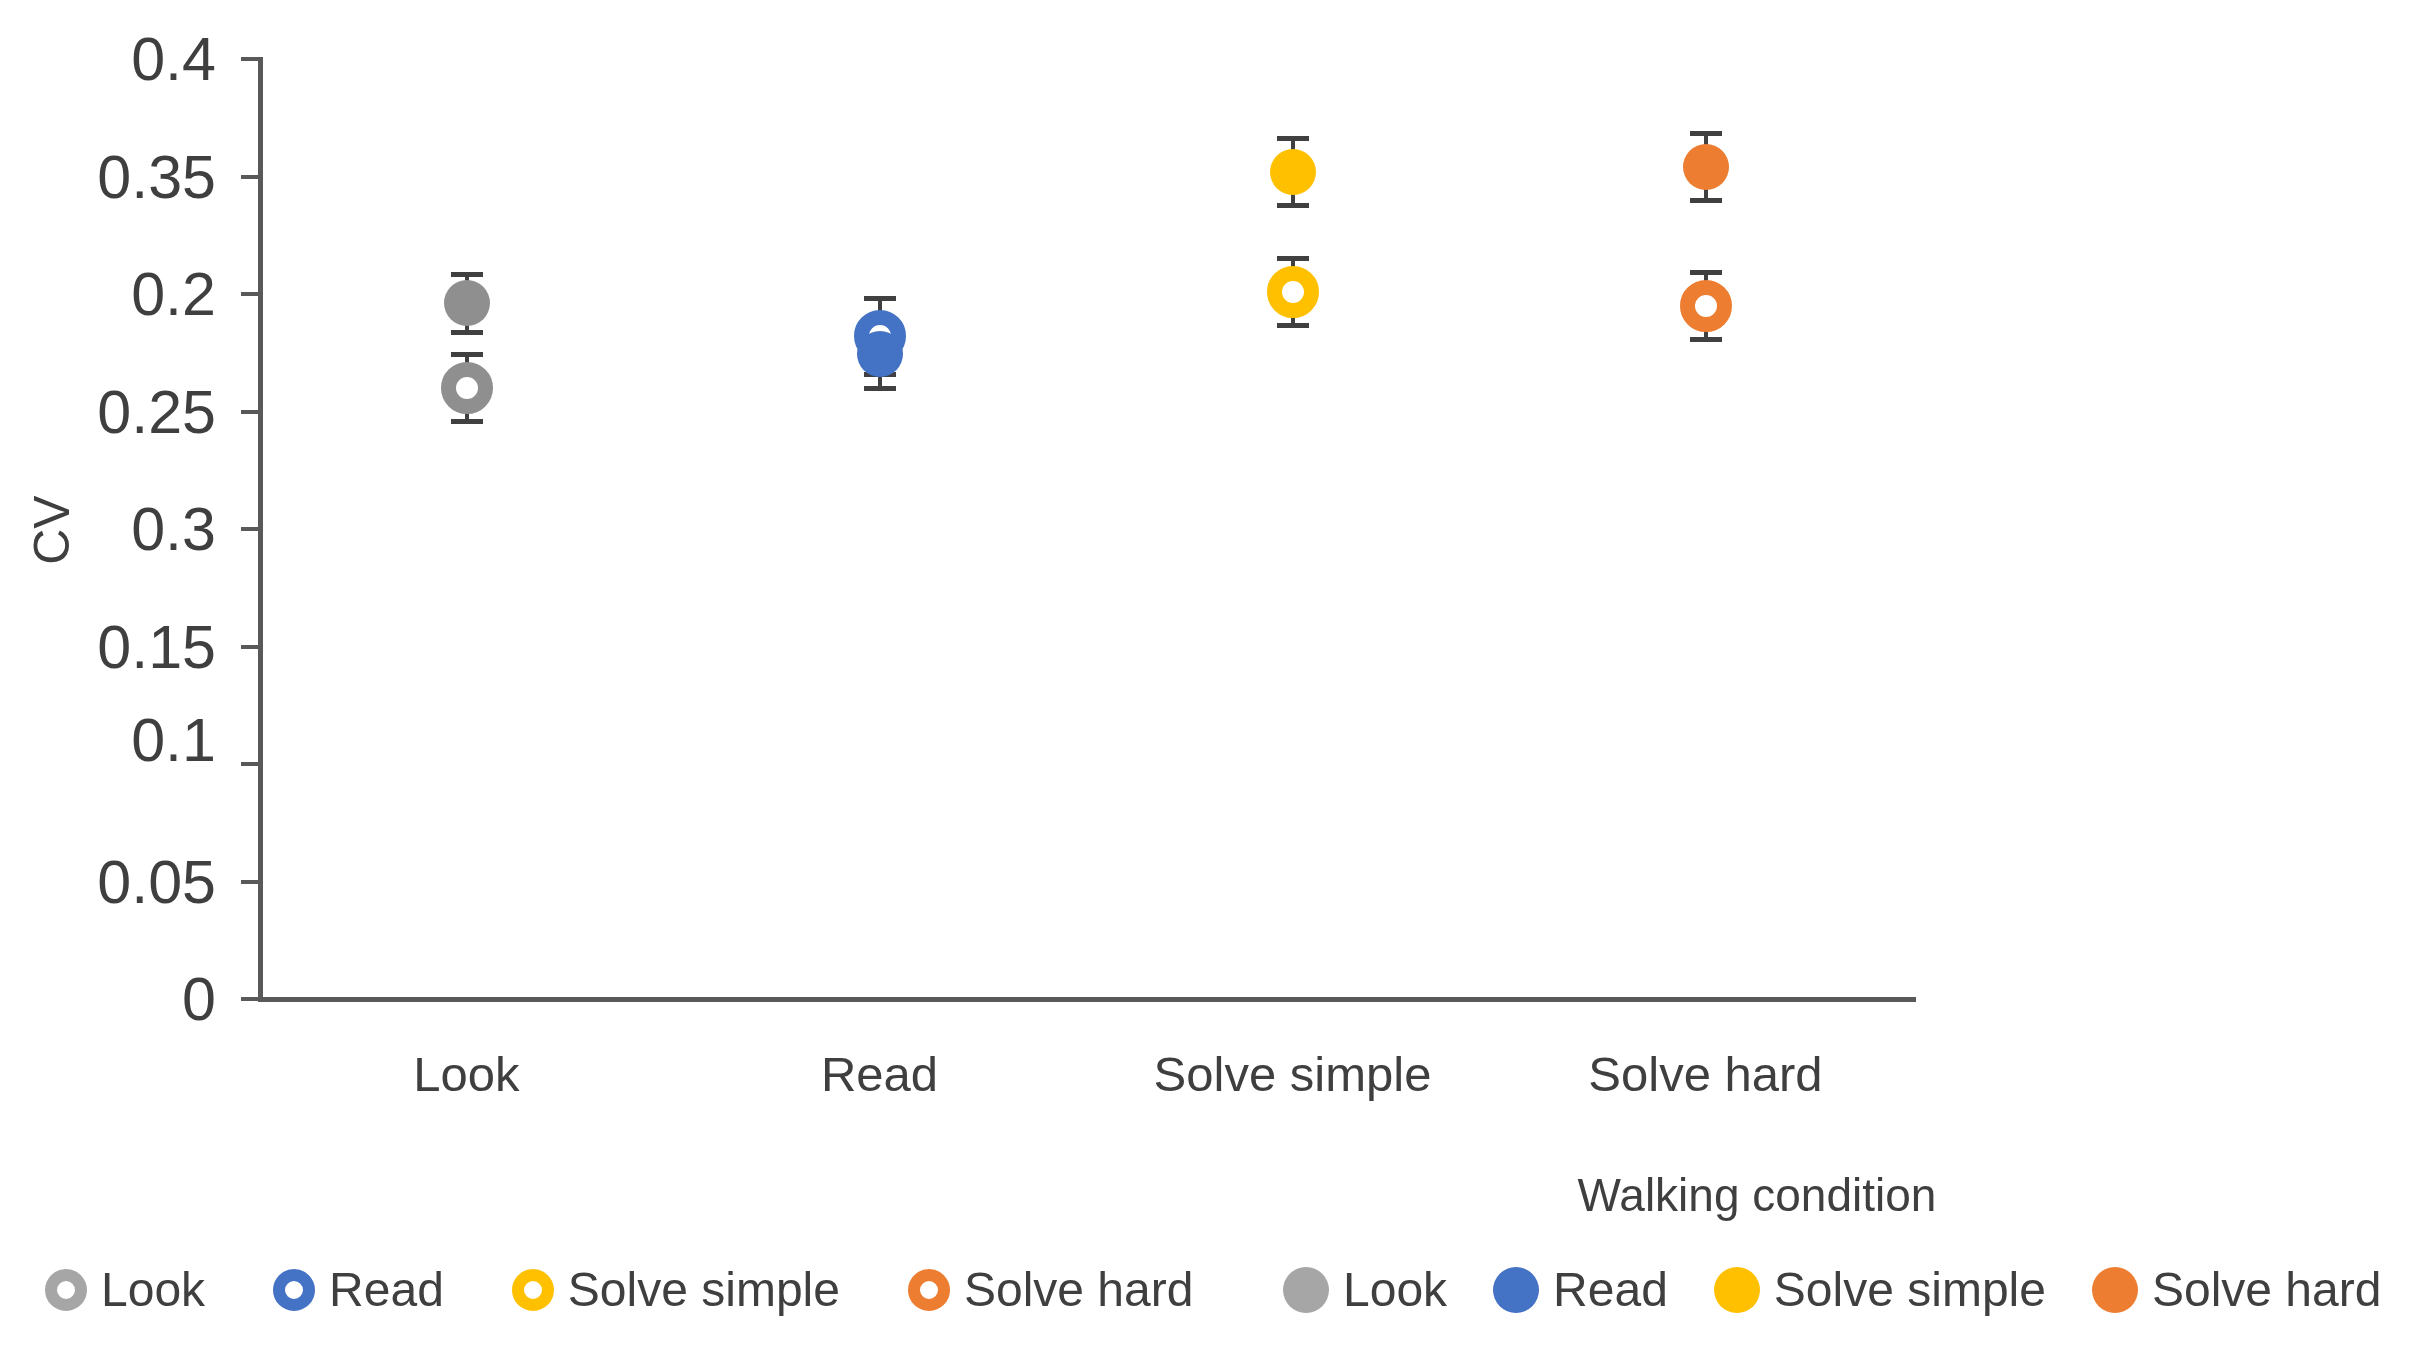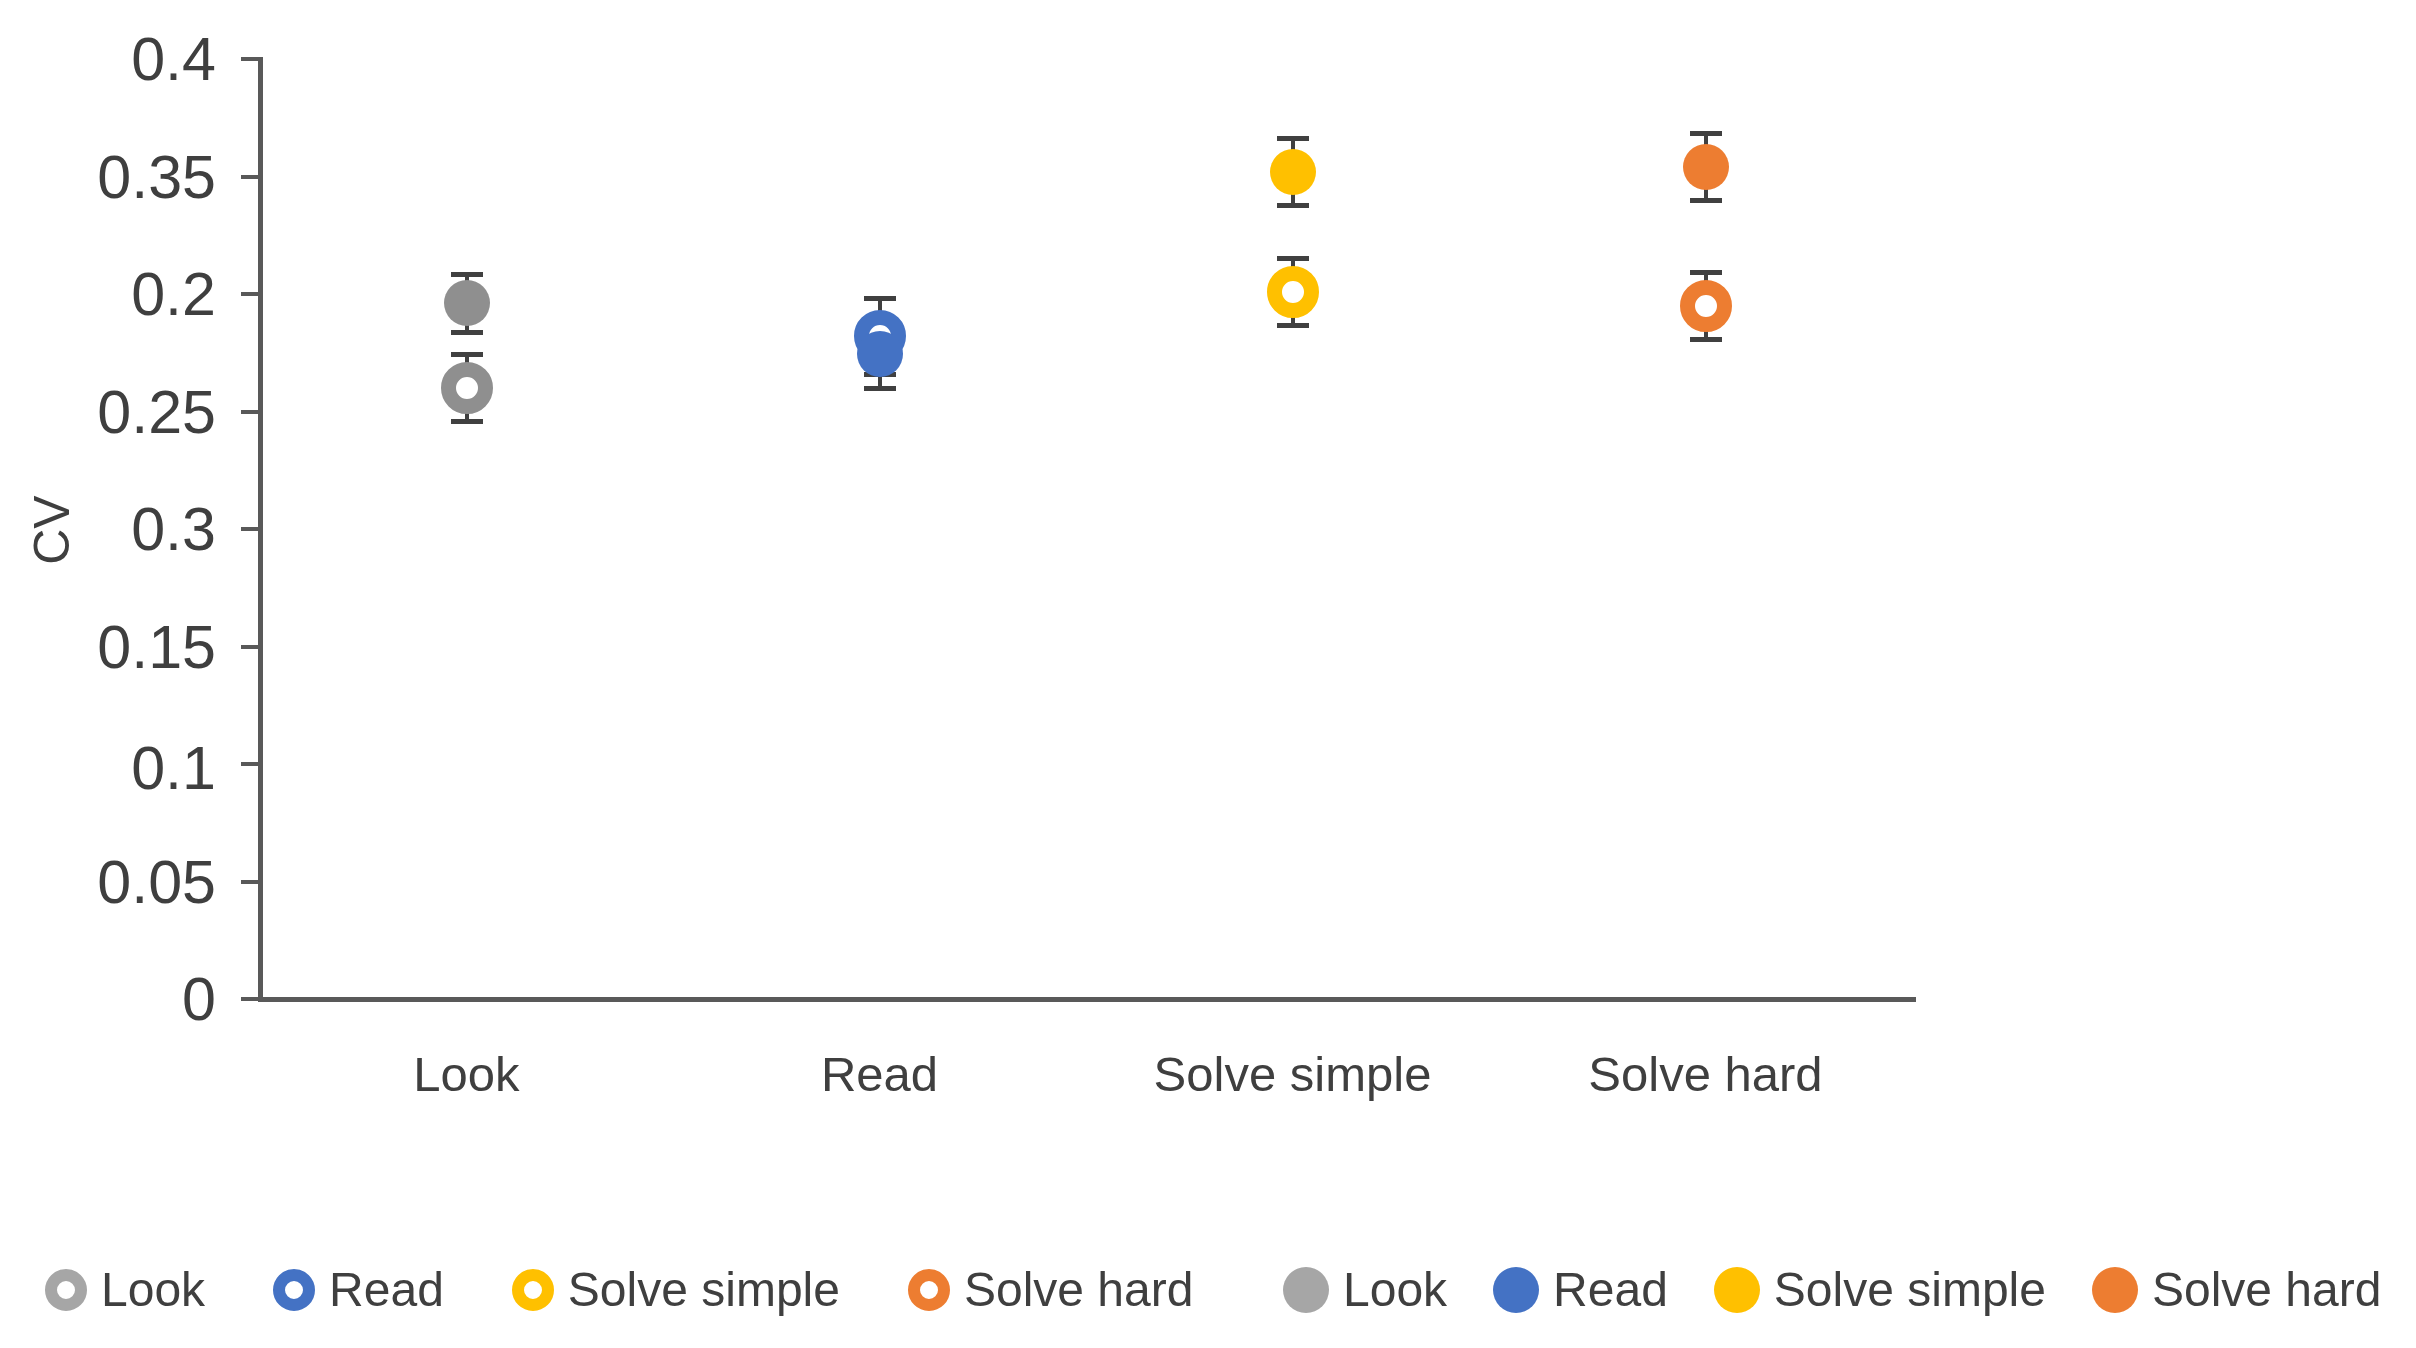--- a/index.html
+++ b/index.html
@@ -39,21 +39,21 @@
   <div class="ylabel">CV</div>
 
   <div id="plot">
     <div class="axis y-axis-line"></div>
     <div class="axis x-axis-line"></div>
   <div class="tick-mark" style="top: 997px;"></div>
       <div class="tick-label" style="top: 971px;">0</div>
       <div class="tick-mark" style="top: 879.5px;"></div>
       <div class="tick-label" style="top: 853.5px;">0.05</div>
       <div class="tick-mark" style="top: 762px;"></div>
-      <div class="tick-label" style="top: 740px;">0.1</div>
+      <div class="tick-label" style="top: 712px;">0.1</div>
       <div class="tick-mark" style="top: 644.5px;"></div>
       <div class="tick-label" style="top: 618.5px;">0.15</div>
       <div class="tick-mark" style="top: 527px;"></div>
       <div class="tick-label" style="top: 501px;">0.3</div>
       <div class="tick-mark" style="top: 409.5px;"></div>
       <div class="tick-label" style="top: 383.5px;">0.25</div>
       <div class="tick-mark" style="top: 292px;"></div>
       <div class="tick-label" style="top: 266px;">0.2</div>
       <div class="tick-mark" style="top: 174.5px;"></div>
       <div class="tick-label" style="top: 148.5px;">0.35</div>
@@ -93,20 +93,21 @@
       <div class="marker" style="left: 1682.5px; top: 144.1px; width: 46px; height: 46px; background: rgb(237, 125, 49);"></div>
     </div>
 
   <div id="cats">
       <div class="cat-label" style="left: 206.5px;">Look</div>
       <div class="cat-label" style="left: 619.5px;">Read</div>
       <div class="cat-label" style="left: 1032.5px;">Solve simple</div>
       <div class="cat-label" style="left: 1445.5px;">Solve hard</div>
     </div>
 
+  <div class="legend-title walk">Walking condition</div>
   <div class="legend-row sit" id="legend-sit">
       <div class="legend-item">
         <div class="legend-swatch" style="width: 42px; height: 42px; border: 12px solid rgb(166, 166, 166); background: rgb(255, 255, 255);"></div>
         <div class="legend-label">Look</div>
       </div>
       <div class="legend-item">
         <div class="legend-swatch" style="width: 42px; height: 42px; border: 12px solid rgb(68, 114, 196); background: rgb(255, 255, 255);"></div>
         <div class="legend-label">Read</div>
       </div>
       <div class="legend-item">

